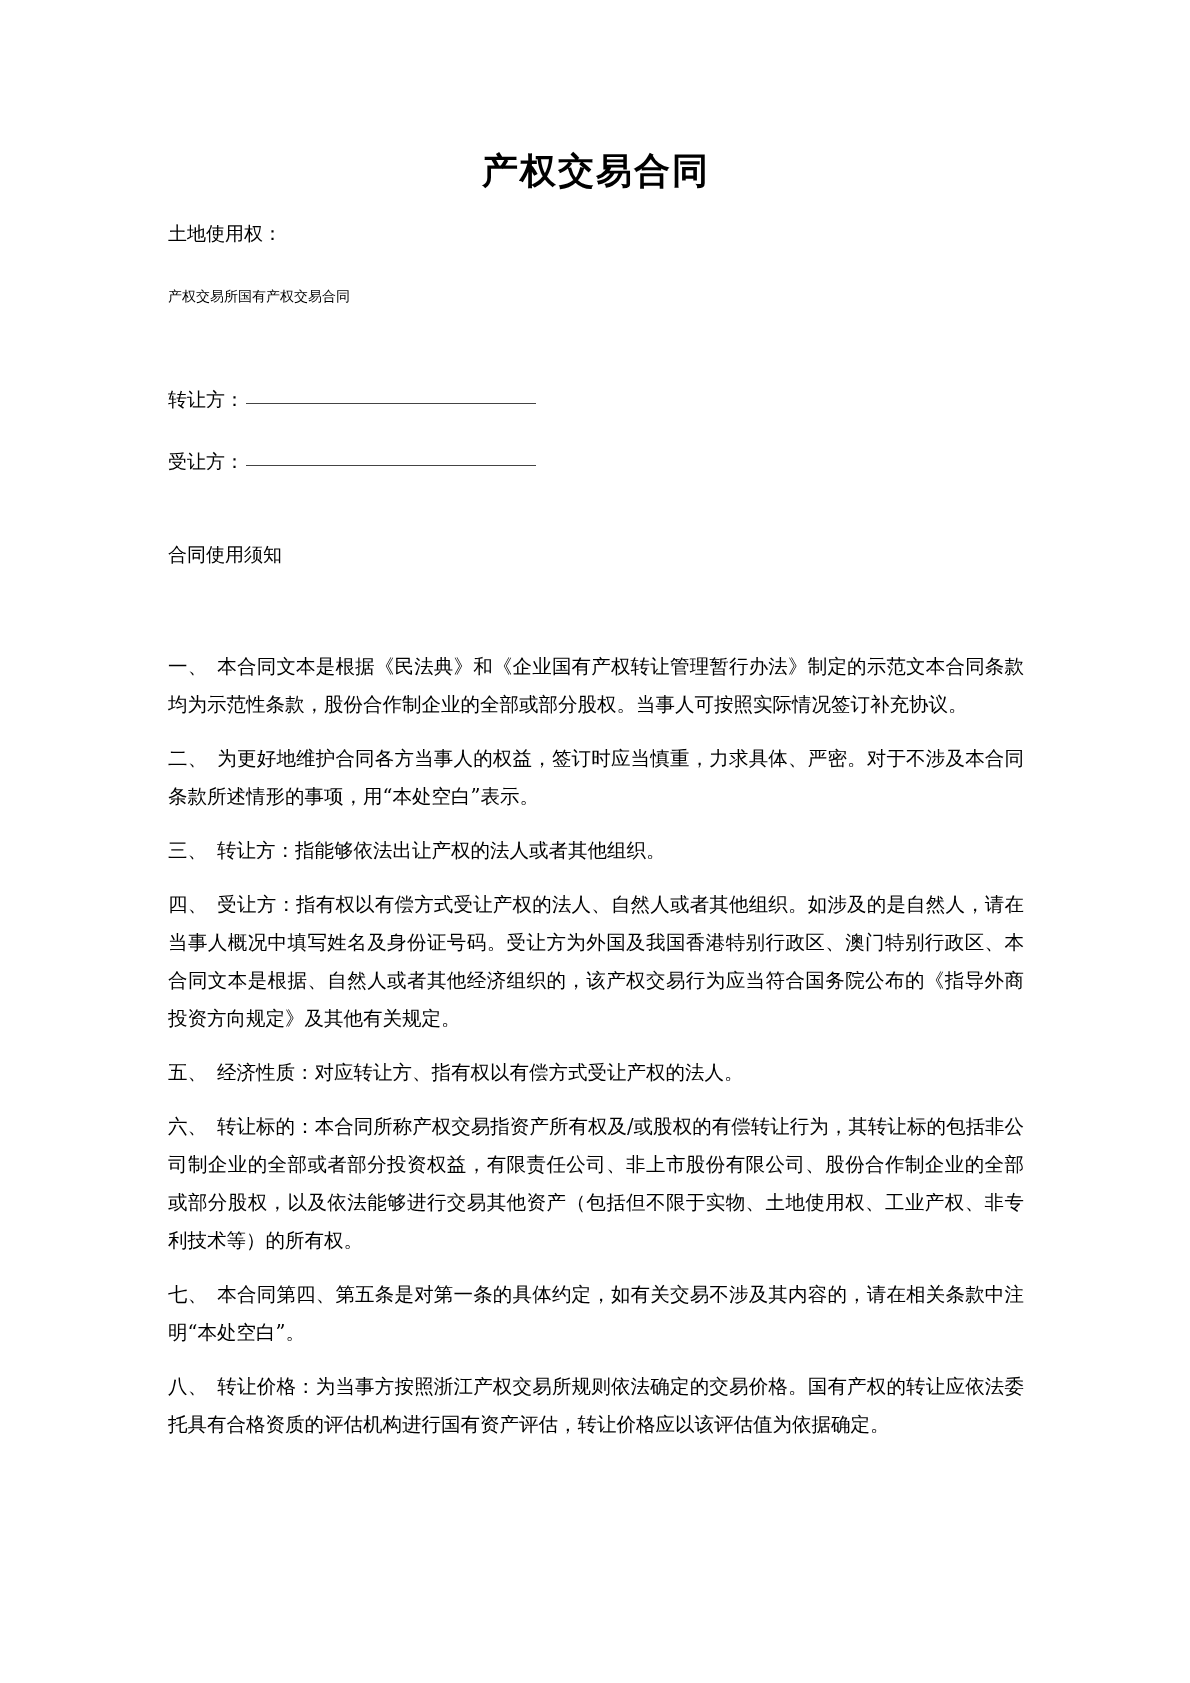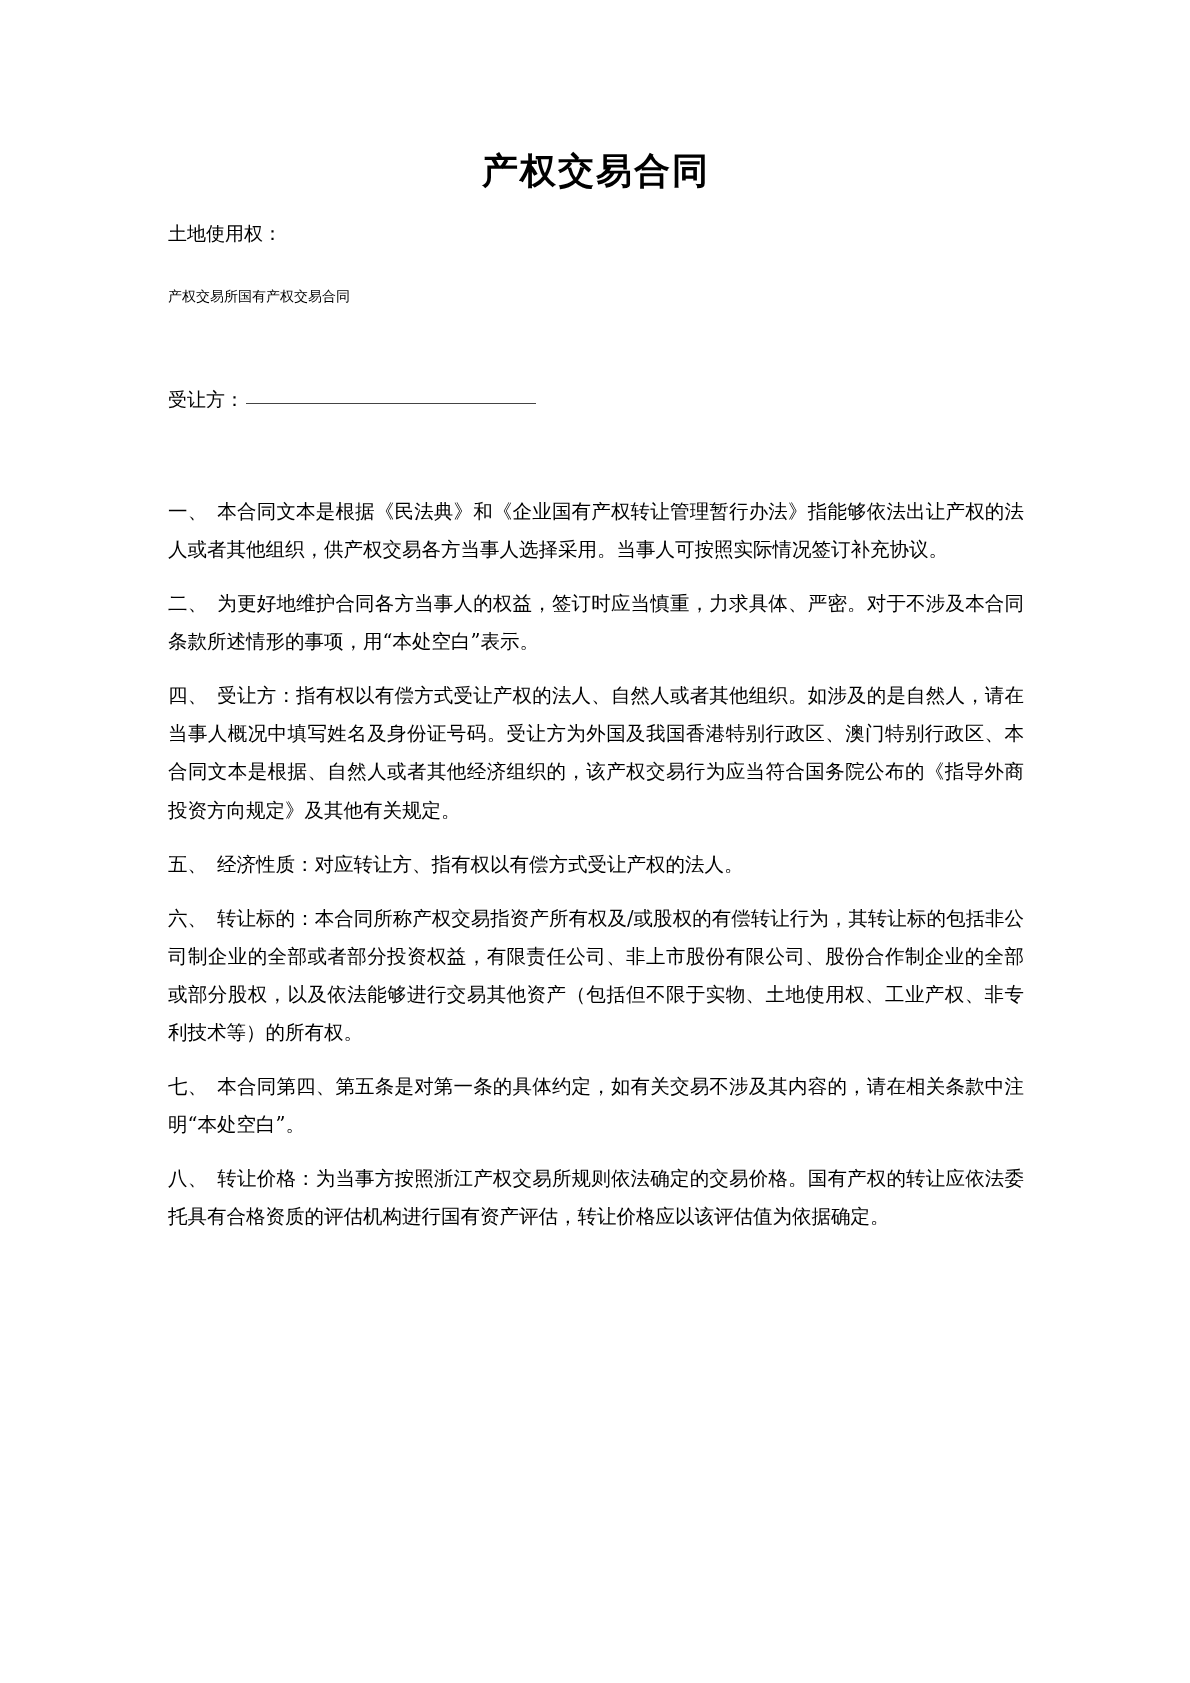--- a/index.html
+++ b/index.html
@@ -103,35 +103,42 @@
   <div class="content">
 
     <h1 class="doc-title">产权交易合同</h1>
 
     <p class="field-line">土地使用权：</p>
 
     <p class="sub-line">产权交易所国有产权交易合同</p>
 
     <div class="party-block">
       <div class="party-row">
+        <span class="party-label">转让方：</span><span class="blank-rule"></span>
+      </div>
+      <div class="party-row">
         <span class="party-label">受让方：</span><span class="blank-rule"></span>
       </div>
     </div>
 
+    <p class="notice-heading">合同使用须知</p>
 
     <div class="clauses">
 
       <p class="clause">
-        <span class="num">一、</span><span>本合同文本是根据《民法典》和《企业国有产权转让管理暂行办法》指能够依法出让产权的法人或者其他组织，供产权交易各方当事人选择采用。当事人可按照实际情况签订补充协议。</span>
+        <span class="num">一、</span><span>本合同文本是根据《民法典》和《企业国有产权转让管理暂行办法》制定的示范文本合同条款均为示范性条款，股份合作制企业的全部或部分股权。当事人可按照实际情况签订补充协议。</span>
       </p>
 
       <p class="clause">
         <span class="num">二、</span><span>为更好地维护合同各方当事人的权益，签订时应当慎重，力求具体、严密。对于不涉及本合同条款所述情形的事项，用“本处空白”表示。</span>
       </p>
 
+      <p class="clause">
+        <span class="num">三、</span><span>转让方：指能够依法出让产权的法人或者其他组织。</span>
+      </p>
 
       <p class="clause">
         <span class="num">四、</span><span>受让方：指有权以有偿方式受让产权的法人、自然人或者其他组织。如涉及的是自然人，请在当事人概况中填写姓名及身份证号码。受让方为外国及我国香港特别行政区、澳门特别行政区、本合同文本是根据、自然人或者其他经济组织的，该产权交易行为应当符合国务院公布的《指导外商投资方向规定》及其他有关规定。</span>
       </p>
 
       <p class="clause">
         <span class="num">五、</span><span>经济性质：对应转让方、指有权以有偿方式受让产权的法人。</span>
       </p>
 
       <p class="clause">

